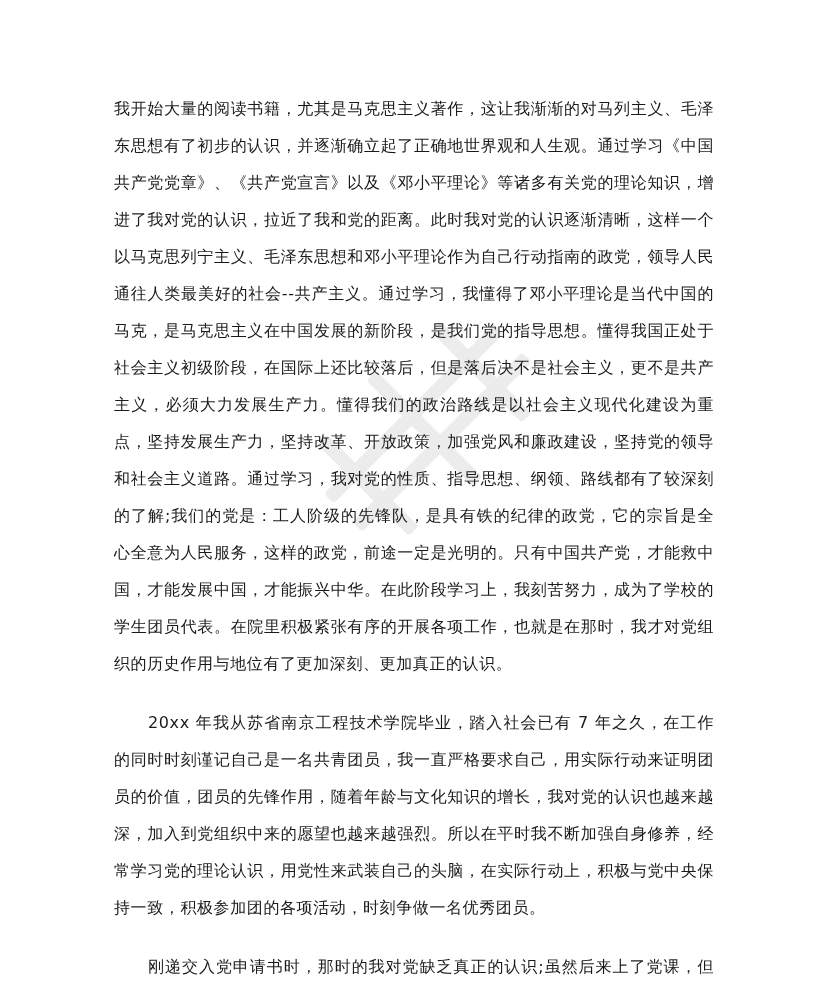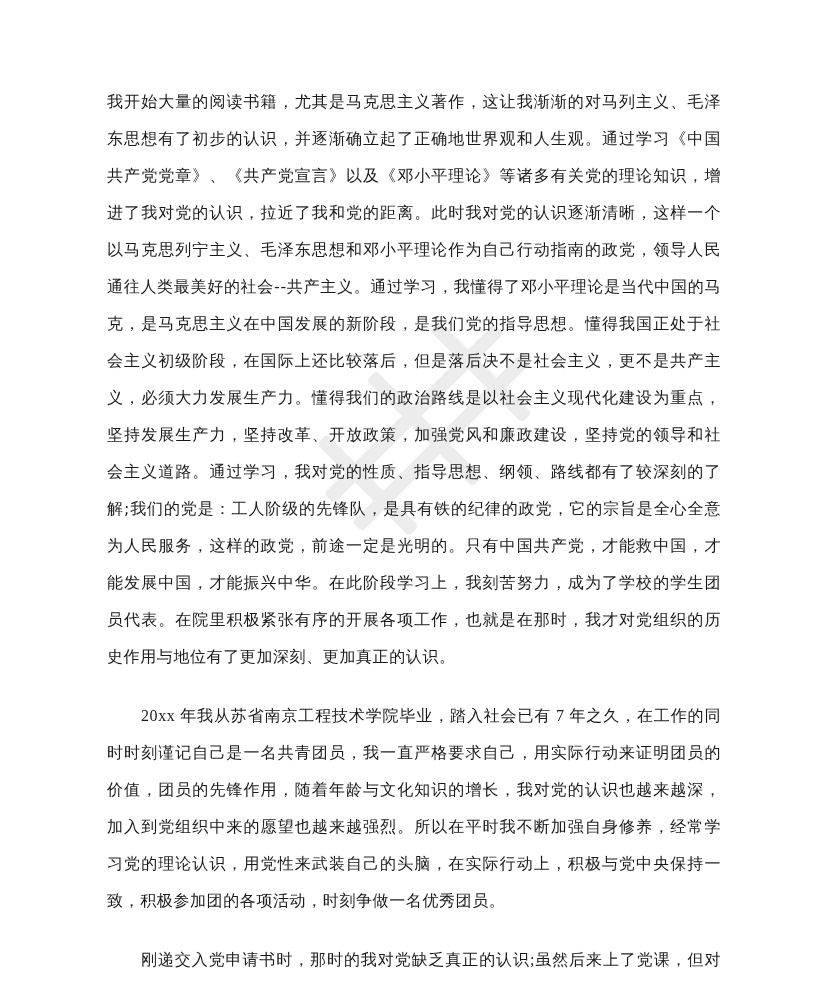--- a/index.html
+++ b/index.html
@@ -22,29 +22,29 @@
     height: 986px;
     background: #ffffff;
   }
   .content {
     position: absolute;
     left: 104px;
     top: 80px;
     width: 620px;
   }
   .para {
-    margin: 3px;
+    margin: 10px;
     font-size: 16px;
     line-height: 37px;
     letter-spacing: 0.6px;
     text-align: justify;
     text-align-last: left;
     word-break: break-all;
   }
-  .para.indent { text-indent: 34px; font-family: Liberation Serif, serif; }
+  .para.indent { text-indent: 34px; }
   .para + .para { margin-top: 22px; }
   .watermark {
     position: absolute;
     left: 250px;
     top: 250px;
     width: 360px;
     height: 360px;
     pointer-events: none;
     opacity: 0.07;
   }

